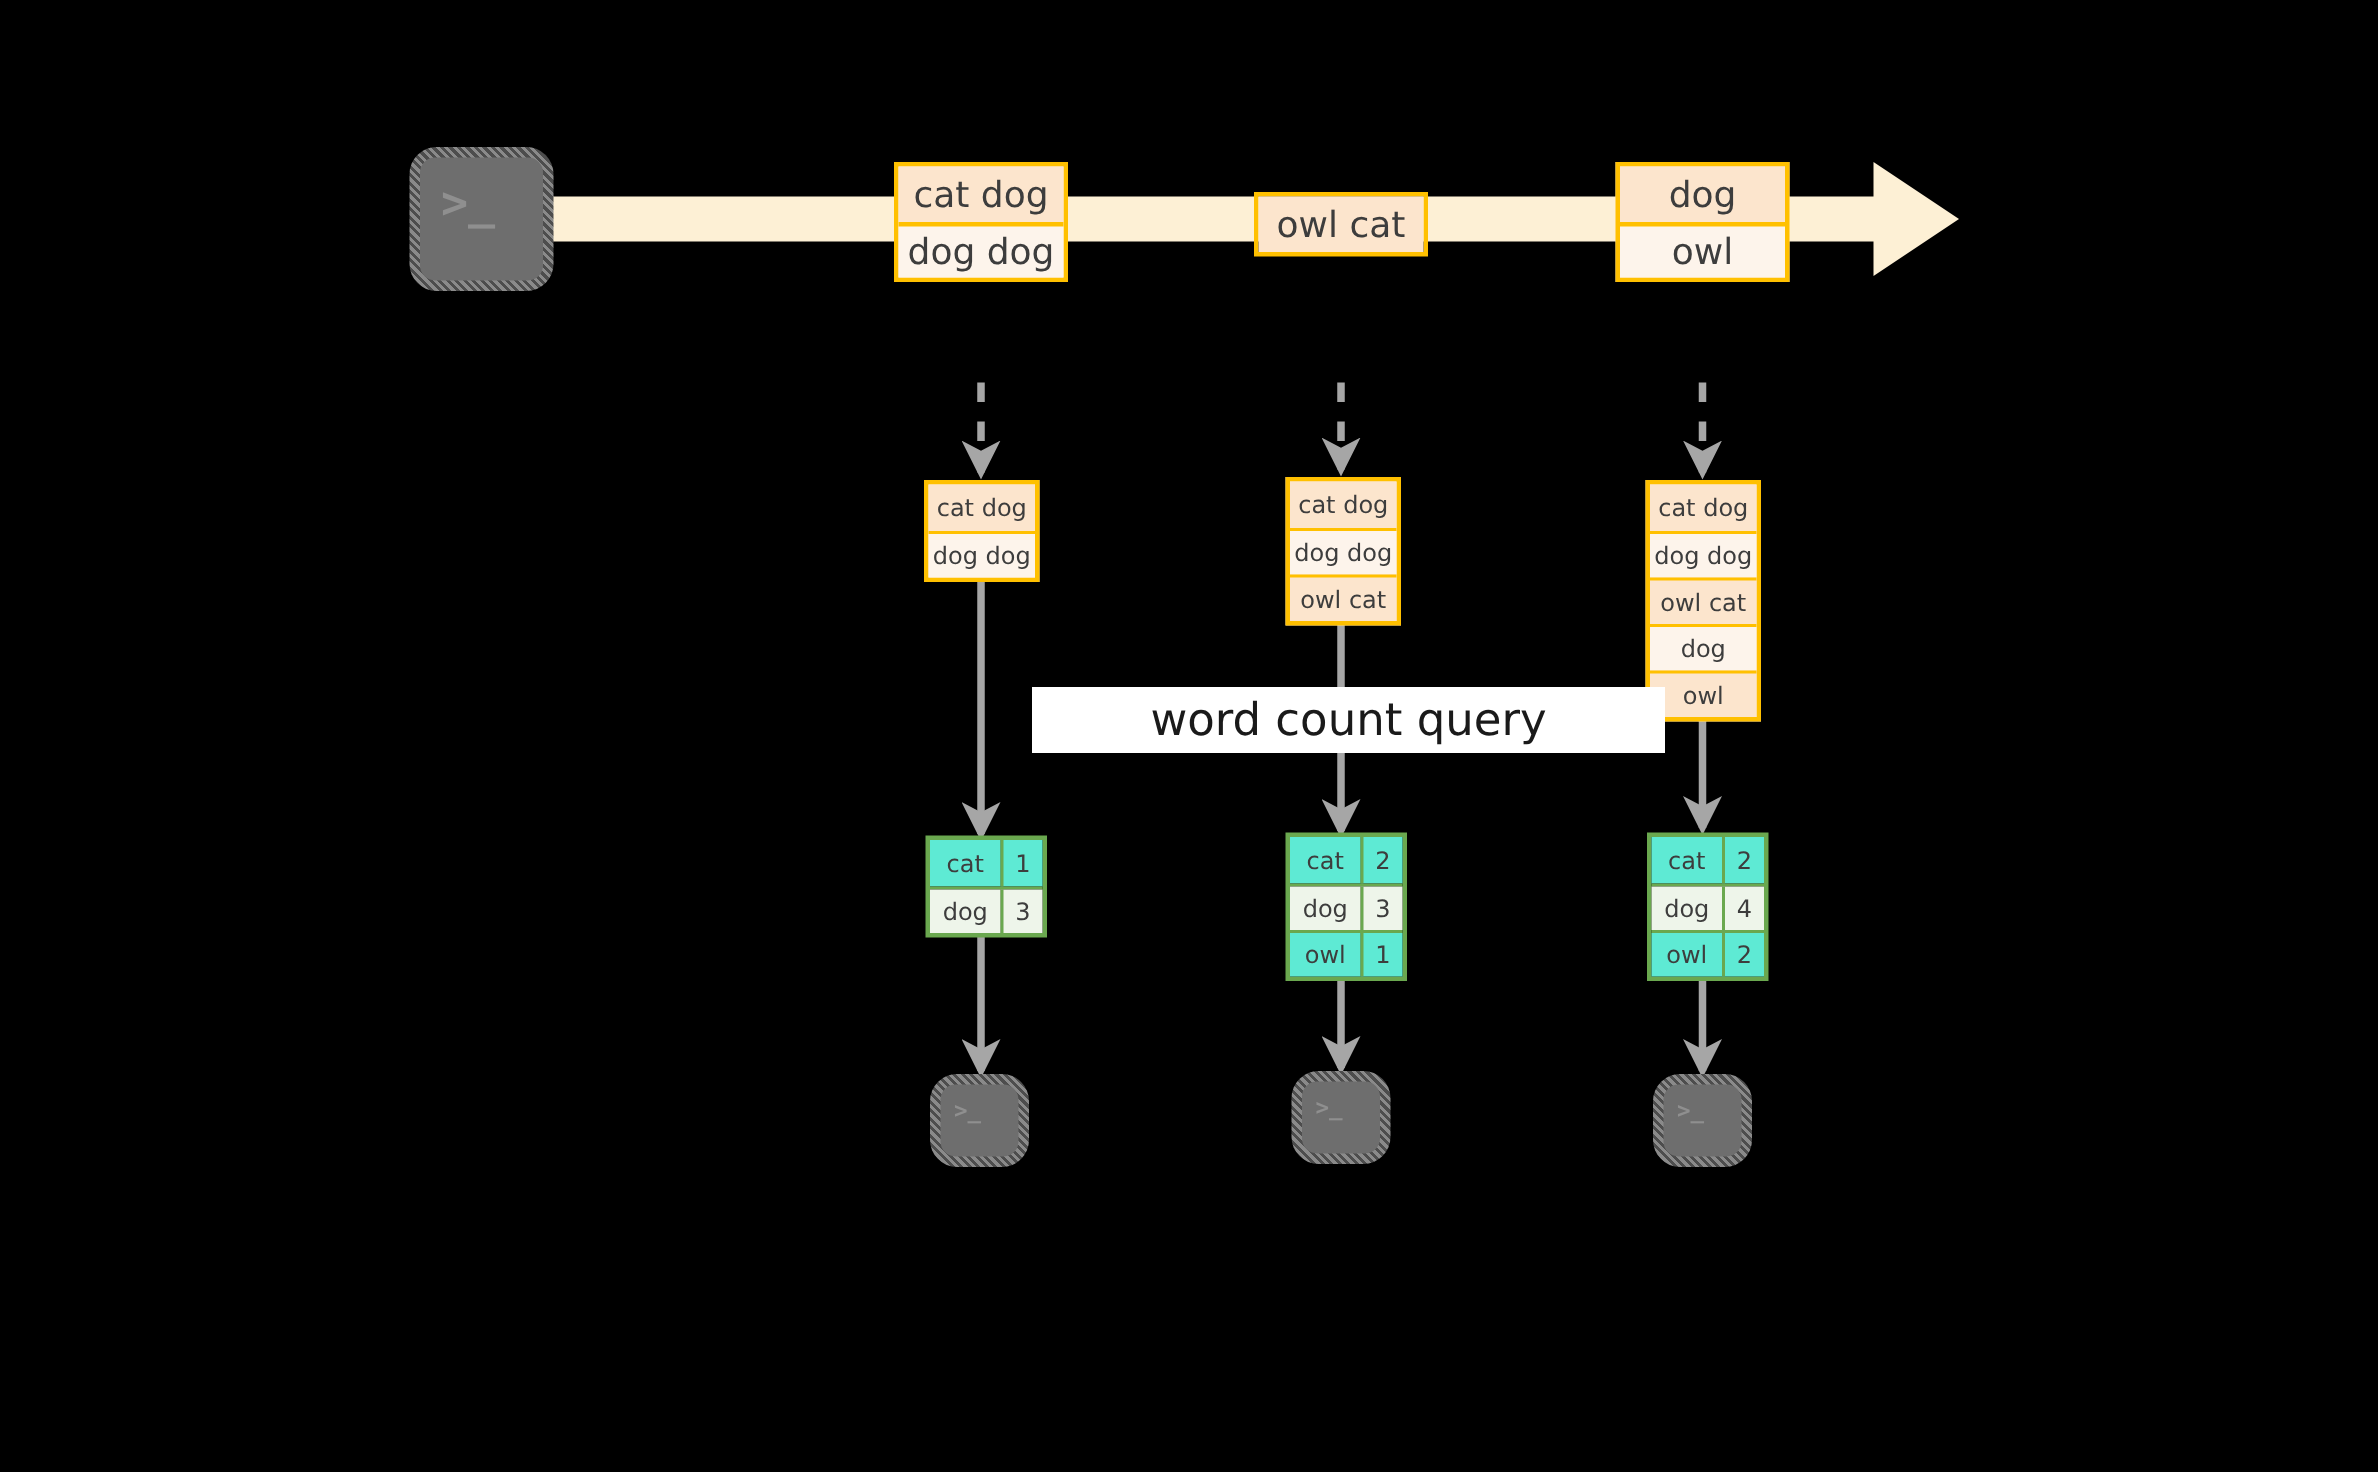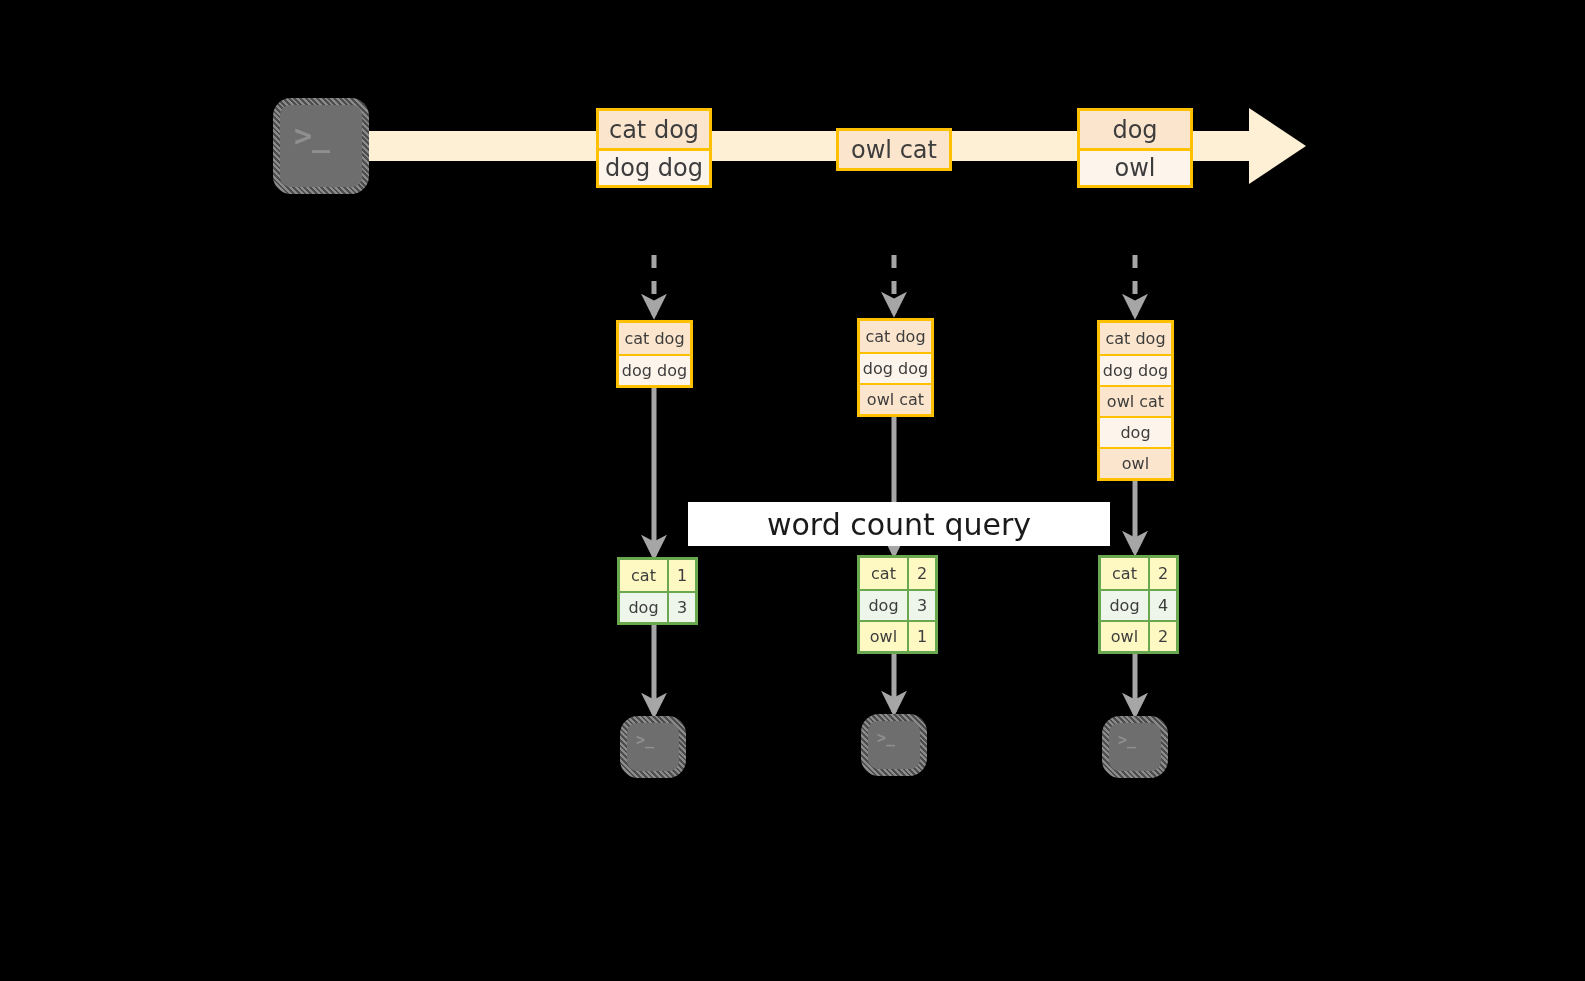--- a/index.html
+++ b/index.html
@@ -112,21 +112,21 @@
   .res .rrow + .rrow { border-top: 2px solid #6aa84f; }
   .res .c {
     display: flex;
     align-items: center;
     justify-content: center;
     font-size: 16px;
     color: #3d3d3d;
   }
   .res .c.word { width: 47px; }
   .res .c.num  { width: 28px; border-left: 2px solid #6aa84f; }
-  .res .rrow.dark  .c { background: #fef9c3; }
+  .res .rrow.dark  .c { background: #5eead4; }
   .res .rrow.light .c { background: #eef5ea; }
 
   
   .query-label {
     position: absolute;
     background: #ffffff;
     display: flex;
     align-items: center;
     justify-content: center;
     color: #1a1a1a;
@@ -264,15 +264,15 @@
     </div>
   </div>
 
   <div class="term term-small" style="left:1102px; top:716px; width:66px; height:62px;">
     <div class="hatch"></div>
     <div class="inner">
       <span class="prompt">&gt;_</span>
     </div>
   </div>
 
-  <div class="query-label" style="left:688px; top:458px; width:422px; height:44px; font-size:30px;margin-top:44px;">word count query</div>
+  <div class="query-label" style="left:688px; top:458px; width:422px; height:44px; font-size:30px;">word count query</div>
 
 </div>
 
 </body></html>

